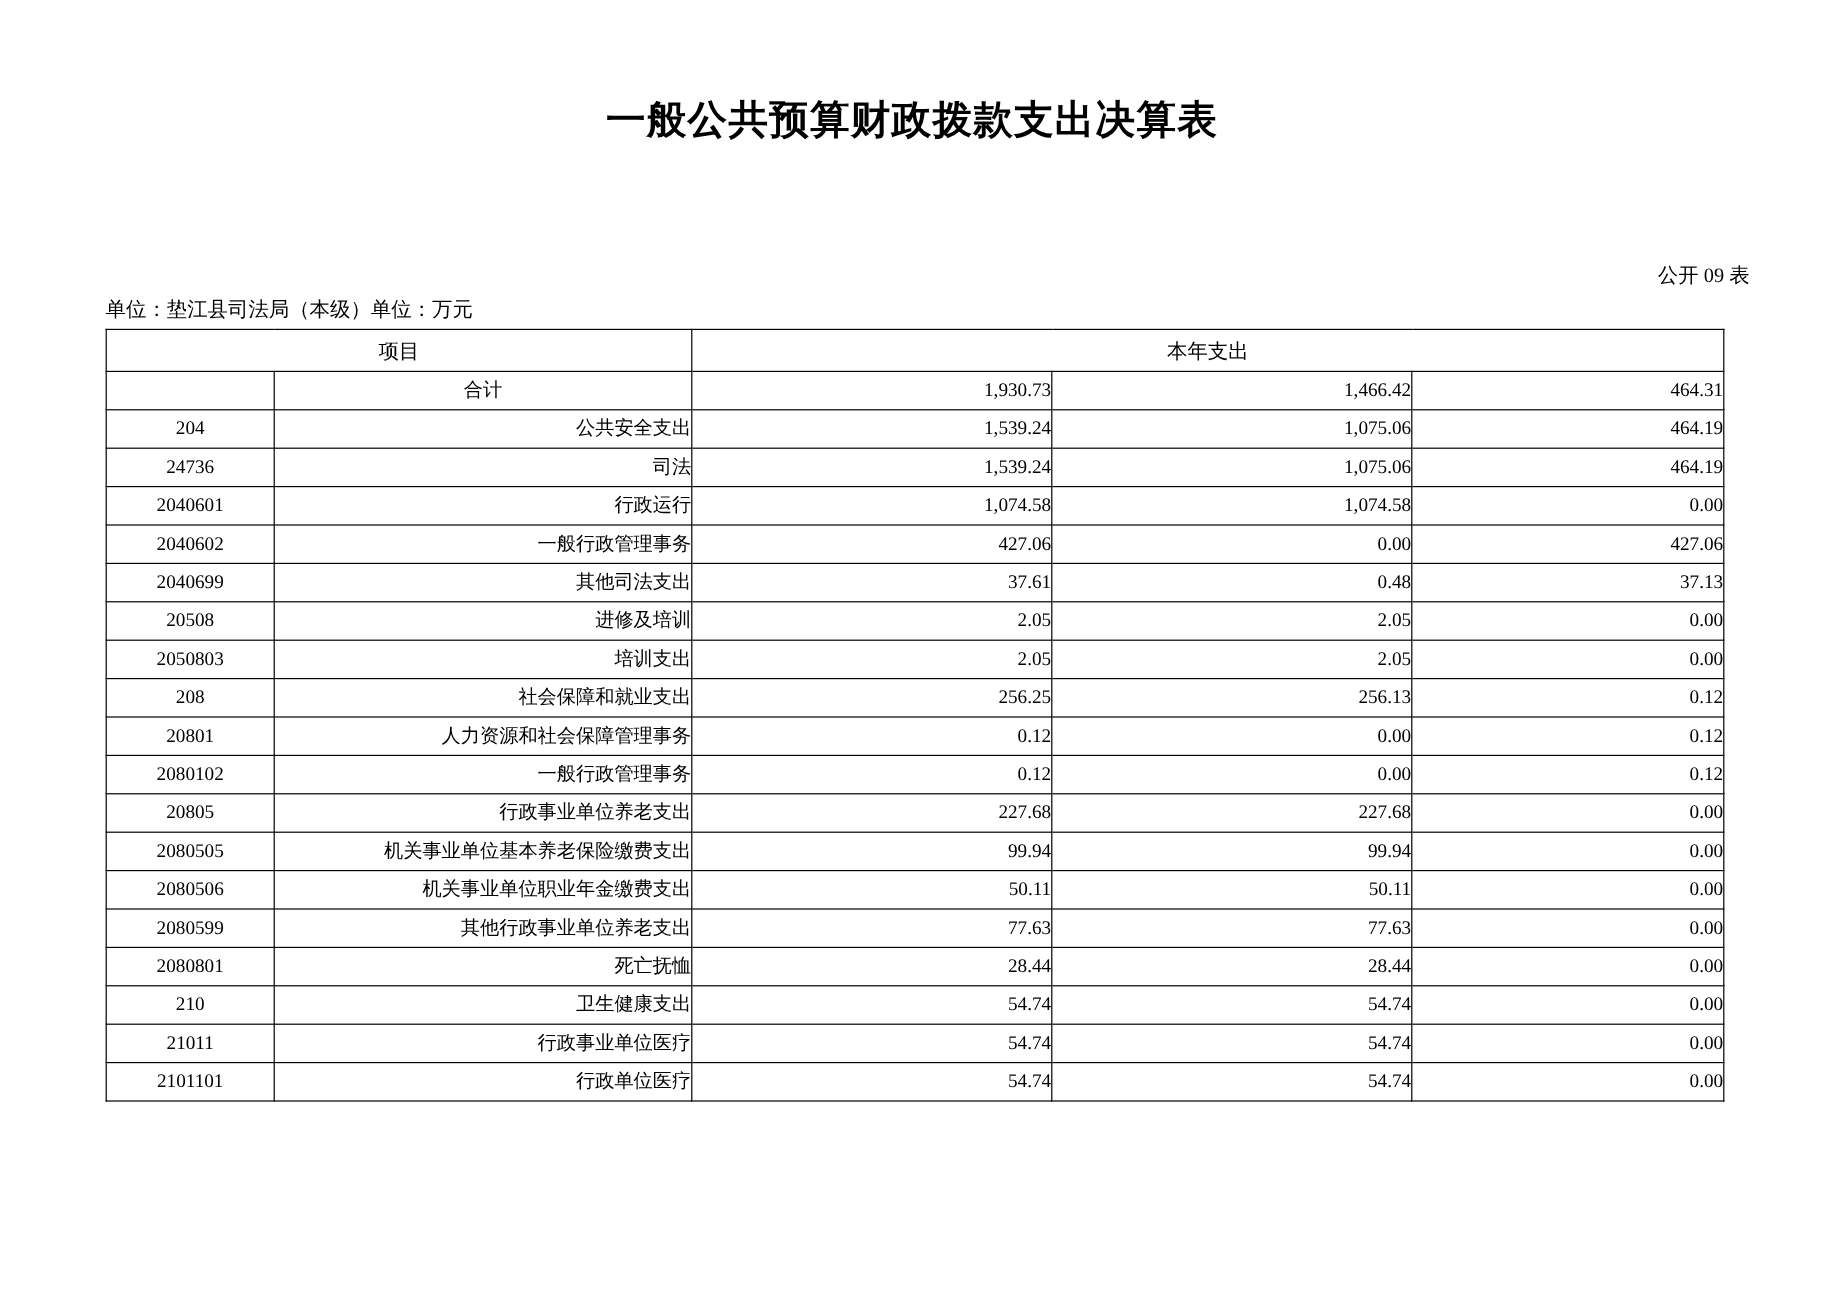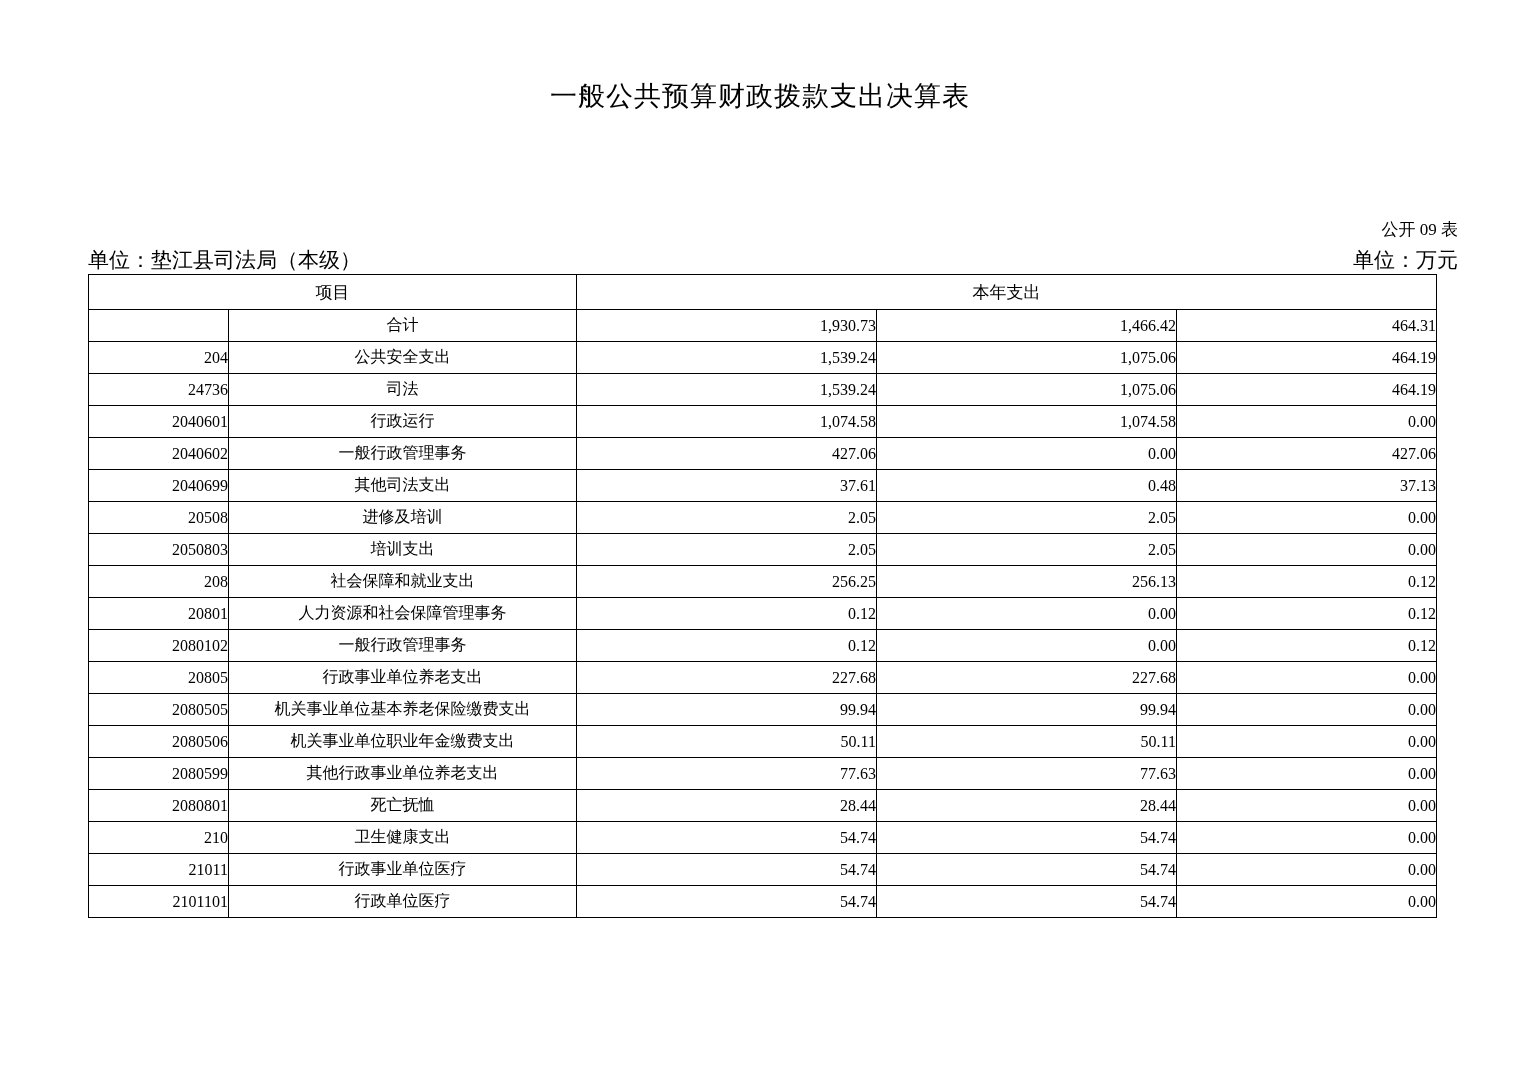--- a/index.html
+++ b/index.html
@@ -16,41 +16,40 @@
     overflow: hidden;
   }
   .page {
     width: 1520px;
     height: 1074px;
     position: relative;
     box-sizing: border-box;
   }
   .doc-title {
     text-align: center;
-    font-size: 27px;
-    font-weight: normal;
+    font-size: 33px;
+    font-weight: bold;
     letter-spacing: 1px;
     margin-top: 78px;
     font-family: "Liberation Serif", "DejaVu Serif", serif;
   }
   .sheet-no {
     position: absolute;
     right: 62px;
     top: 140px;
     font-size: 17px;
   }
   .meta-row {
     position: absolute;
     left: 88px;
     right: 62px;
     top: 168px;
-    font-size: 21px;
+    font-size: 17px;
     display: flex;
-    justify-content: space-between;
-    gap: 30px;
+    justify-content: flex-start;
   }
   table.budget {
     position: absolute;
     left: 88px;
     top: 196px;
     border-collapse: collapse;
     width: 1348px;
     table-layout: fixed;
     font-size: 16px;
   }
@@ -79,25 +78,25 @@
     line-height: 24px;
     padding: 0 6px;
   }
   .row-cell {
     height: 31px;
     vertical-align: middle;
     font-size: 16px;
   }
   .code {
     padding-left: 10px;
-    text-align: right;
+    text-align: center;
   }
   .name {
     padding-left: 10px;
-    text-align: center;
+    text-align: right;
   }
   .num {
     text-align: right;
     padding-right: 12px;
   }
   .center {
     text-align: center;
   }
   .bold {
     font-weight: bold;

